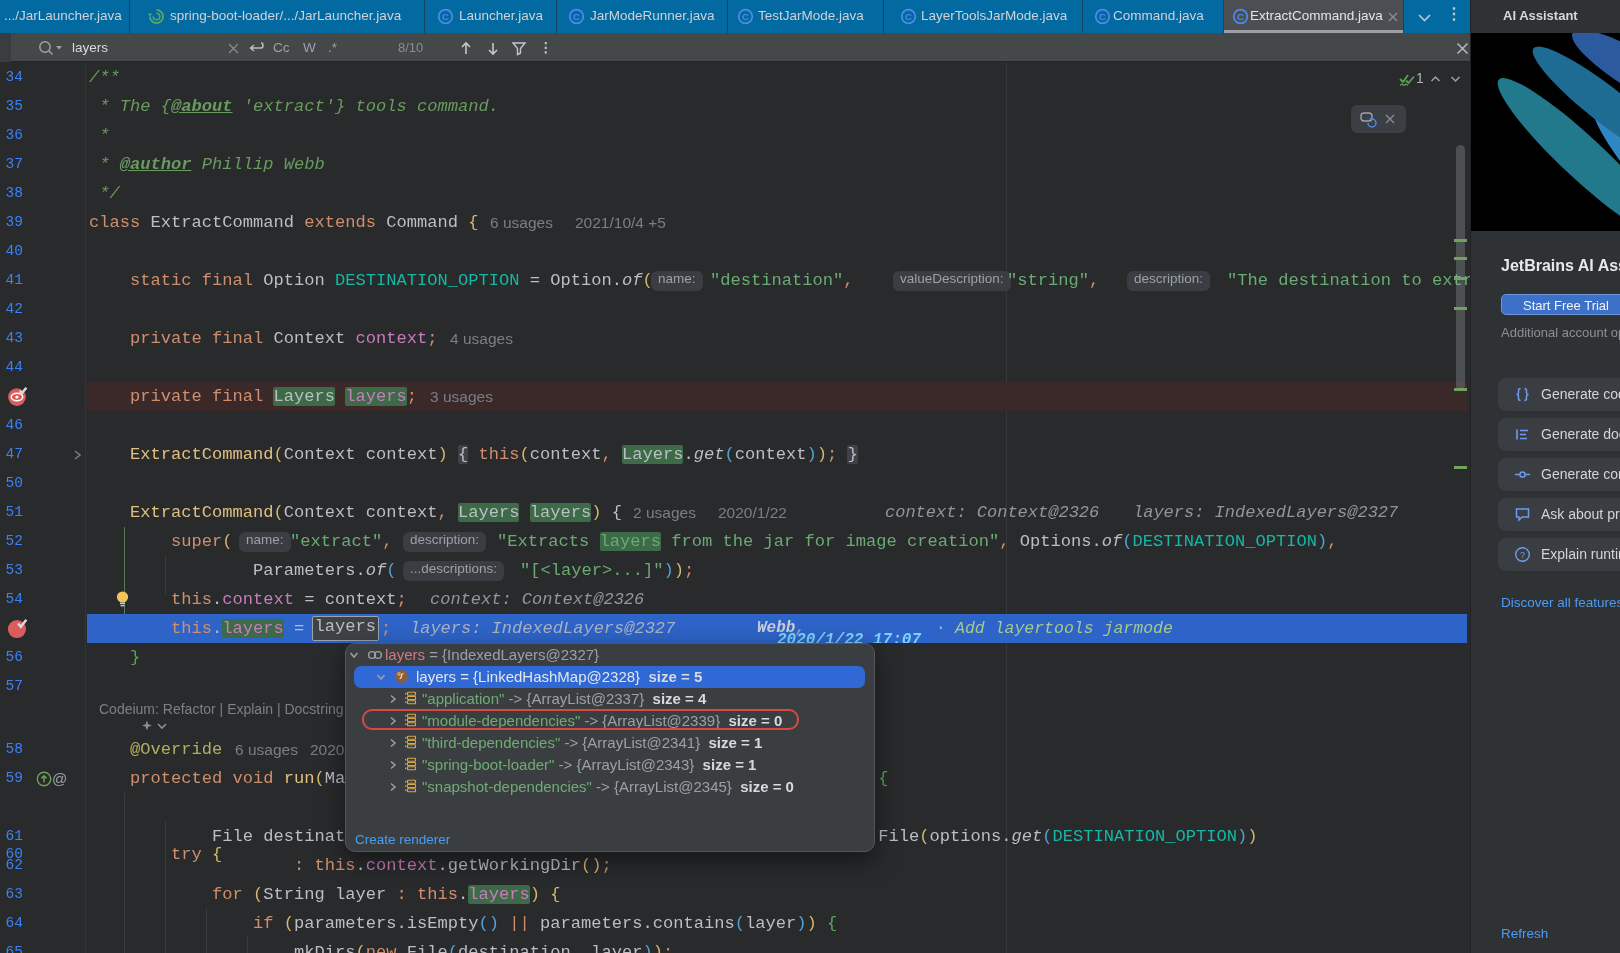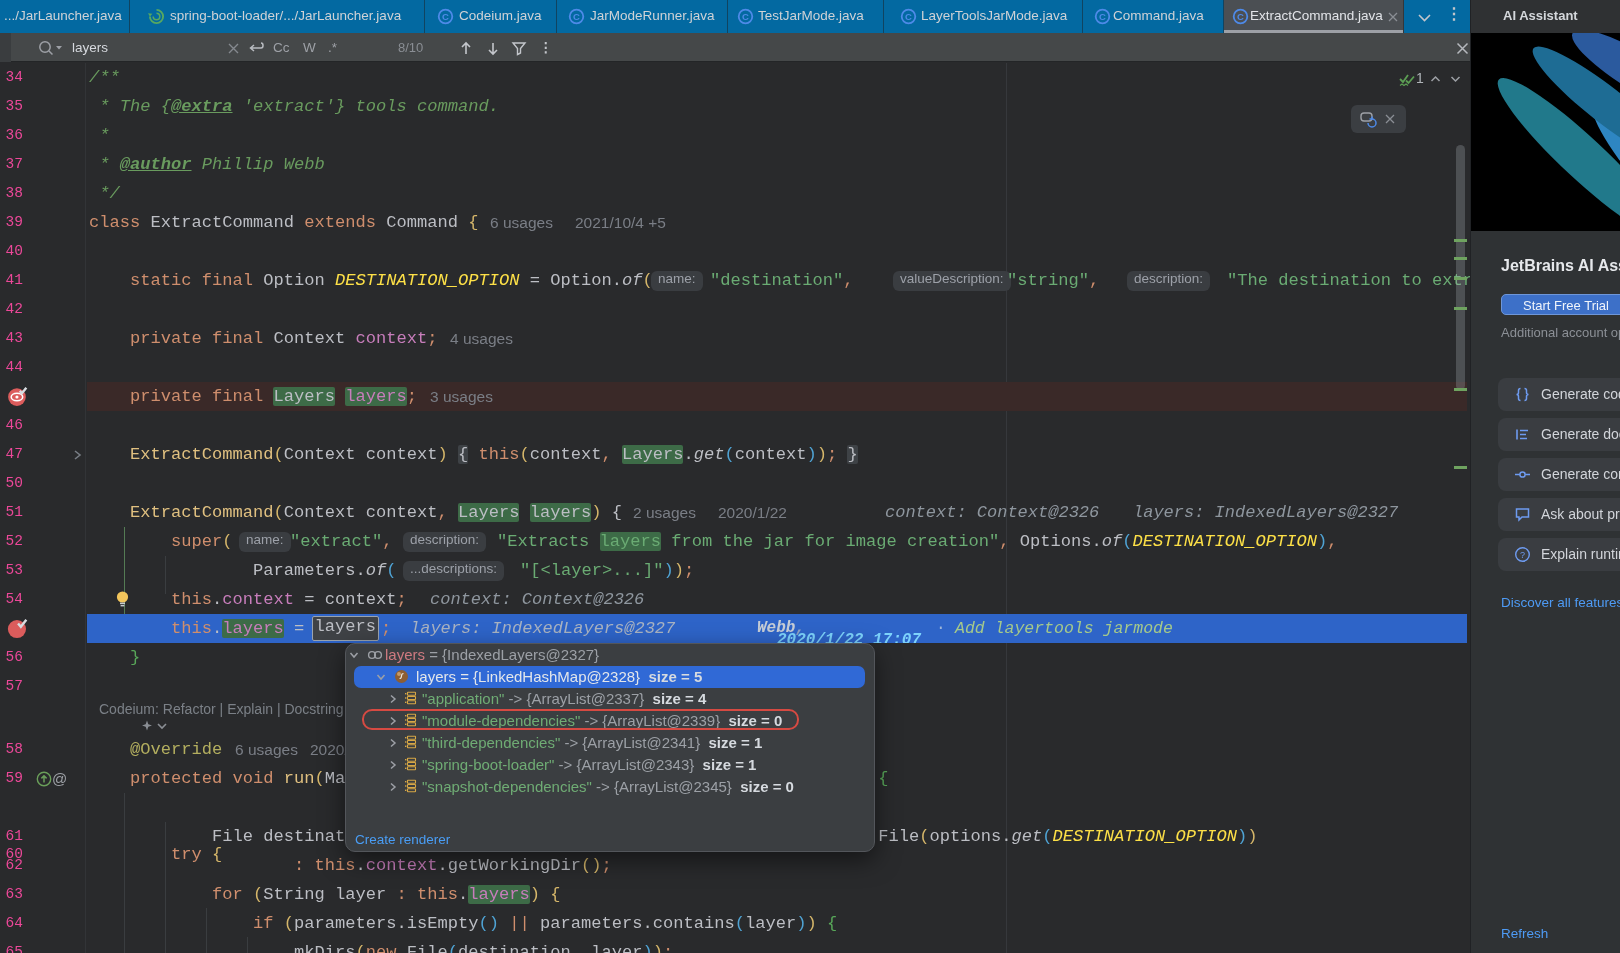--- a/index.html
+++ b/index.html
@@ -8,34 +8,34 @@
 .tab.active { background:#4B4F53; }
 .tab .underline { position:absolute; left:0; bottom:0; width:100%; height:3px; background:#9DA0A6; }
 .tabt { position:absolute; top:0; line-height:31px; font-size:13.5px; color:#CFD2D6; white-space:nowrap; }
 .tabi { position:absolute; top:8px; }
 .findbar { position:absolute; left:11px; top:33px; width:1459px; height:29px; background:#454849; border-bottom:1px solid #232527; }
 .ftext { position:absolute; top:0; line-height:29px; font-size:13.5px; }
 .fbtn { position:absolute; top:0; line-height:29px; font-size:13.5px; color:#9DA0A6; }
 .fcount { position:absolute; top:0; line-height:29px; font-size:13px; color:#8A8E94; }
 .row { position:absolute; left:0; width:1470px; height:29px; line-height:29px; overflow:hidden; }
 .rowbg { position:absolute; left:87px; top:0; width:1380px; height:29px; }
-.ln { position:absolute; left:0; top:0; width:23px; text-align:right; font:14.5px "Liberation Mono"; color:#ec4899; line-height:29px; }
+.ln { position:absolute; left:0; top:0; width:23px; text-align:right; font:14.5px "Liberation Mono"; color:#3b82f6; line-height:29px; }
 .code { position:absolute; top:0; white-space:pre; font:17.08px "Liberation Mono"; line-height:29px; }
 .gi { position:absolute; }
 .uchip { position:absolute; top:0; font:15.5px "Liberation Sans"; color:#7A7E86; line-height:29px; white-space:pre; }
 .inlay { position:absolute; top:4.5px; height:20px; line-height:20px; padding:0 7px; background:#3A3D41; border-radius:6px; font:13.5px "Liberation Sans"; color:#9CA0A8; white-space:pre; }
 .dbg { position:absolute; top:0; font:italic 17px "Liberation Mono"; color:#8E969E; line-height:29px; white-space:pre; }
 .dbg.lite { color:#A9B3C2; }
 .blame1 { position:absolute; top:0; font:italic bold 16px "Liberation Mono"; color:#C6CDD6; line-height:29px; }
 .bcomma { color:#8FA3C0; }
 .blame2 { position:absolute; top:12px; font:italic bold 16px "Liberation Mono"; color:#7dd3fc; line-height:29px; }
 .bdot { position:absolute; top:0; font:16px "Liberation Mono"; color:#9FB6D8; line-height:29px; }
 .blame3 { position:absolute; top:0; font:italic 16.5px "Liberation Mono"; color:#A5C98B; line-height:29px; }
 .k { color:#CF8E6D; } .w { color:#BCBEC4; } .f { color:#C77DBB; }
-.sf { color:#fde047; font-style:italic; } .s { color:#6AAB73; }
+.sf { color:#14b8a6; } .s { color:#6AAB73; }
 .c { color:#699B5E; font-style:italic; }
 .ct { color:#699B5E; font-style:italic; font-weight:bold; text-decoration:underline; }
 .g { color:#D5B66A; } .bp { color:#4FA3D4; } .gb { color:#58A759; }
 .d { color:#E0C080; } .it { font-style:italic; } .an { color:#B3AE5F; }
 .hl { background:#3D6B47; border-radius:2px; }
 .brbox { background:#3E4246; border-radius:2px; }
 .cbox { position:absolute; top:2px; height:25px; line-height:23px; padding:0 2px; border:1px solid #9BA3AD; background:#3F4246; border-radius:2px; font:17.08px "Liberation Mono"; color:#BCBEC4; }
 .vg { position:absolute; width:1px; background:#3A3D40; }
 .vguide { position:absolute; left:1006px; top:63px; width:1px; height:890px; background:#36383C; }
 .popup { position:absolute; left:345px; top:643px; width:530px; height:209px; background:#3B3E41; border:1px solid #53565B; border-radius:10px; box-shadow:0 8px 24px rgba(0,0,0,0.5); }
@@ -68,21 +68,21 @@
 <path d="M1.9 8.5 L0.0 5.3 L4.4 5.7 Z" fill="#57A861"></path>
 <path d="M8.5 5.2 A3.3 3.3 0 1 1 5.2 8.5" fill="none" stroke="#57A861" stroke-width="1.6"></path>
         </svg>
         <span class="tabt" style="left:40px">spring-boot-loader/.../JarLauncher.java</span>
       </div>
 <div class="tab" style="left:425px;width:132px">
         <svg class="tabi" style="left:12px" width="17" height="17" viewBox="0 0 17 17">
 <circle cx="8.5" cy="8.5" r="6.8" fill="none" stroke="#4E8AE8" stroke-width="1.8"></circle>
 <text x="8.5" y="12" font-family="Liberation Sans" font-size="9.5" font-weight="bold" fill="#4E8AE8" text-anchor="middle">C</text>
         </svg>
-        <span class="tabt" style="left:34px">Codeium.java</span>
+        <span class="tabt" style="left:34px">Launcher.java</span>
       </div>
 <div class="tab" style="left:557px;width:171px">
         <svg class="tabi" style="left:11px" width="17" height="17" viewBox="0 0 17 17">
 <circle cx="8.5" cy="8.5" r="6.8" fill="none" stroke="#4E8AE8" stroke-width="1.8"></circle>
 <text x="8.5" y="12" font-family="Liberation Sans" font-size="9.5" font-weight="bold" fill="#4E8AE8" text-anchor="middle">C</text>
         </svg>
         <span class="tabt" style="left:33px">JarModeRunner.java</span>
       </div>
 <div class="tab" style="left:728px;width:156px">
         <svg class="tabi" style="left:9px" width="17" height="17" viewBox="0 0 17 17">
@@ -164,21 +164,21 @@
 <div class="vg" style="left:165px;top:822px;height:131px"></div>
 <div class="vg" style="left:206px;top:908px;height:45px"></div>
 <div class="vg" style="left:247px;top:937px;height:16px"></div>
 
 <div class="row" style="top:63px">
       <span class="ln">34</span>
       <span class="code" style="left:89px"><span class="c">/**</span></span>
     </div>
 <div class="row" style="top:92px">
       <span class="ln">35</span>
-      <span class="code" style="left:89px"><span class="c"> * The {</span><span class="ct">@extra</span><span class="c"> 'extract'} tools command.</span></span>
+      <span class="code" style="left:89px"><span class="c"> * The {</span><span class="ct">@about</span><span class="c"> 'extract'} tools command.</span></span>
     </div>
 <div class="row" style="top:121px">
       <span class="ln">36</span>
       <span class="code" style="left:89px"><span class="c"> *</span></span>
     </div>
 <div class="row" style="top:150px">
       <span class="ln">37</span>
       <span class="code" style="left:89px"><span class="c"> * </span><span class="ct">@author</span><span class="c"> Phillip Webb</span></span>
     </div>
 <div class="row" style="top:179px">

